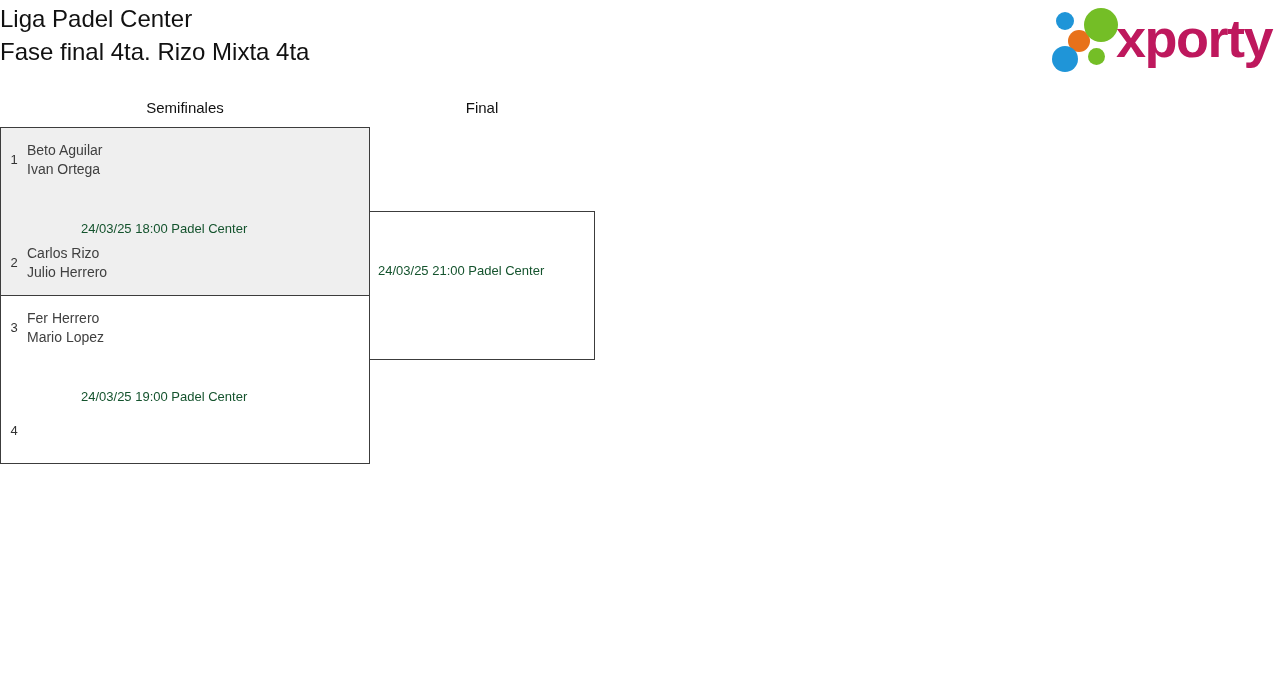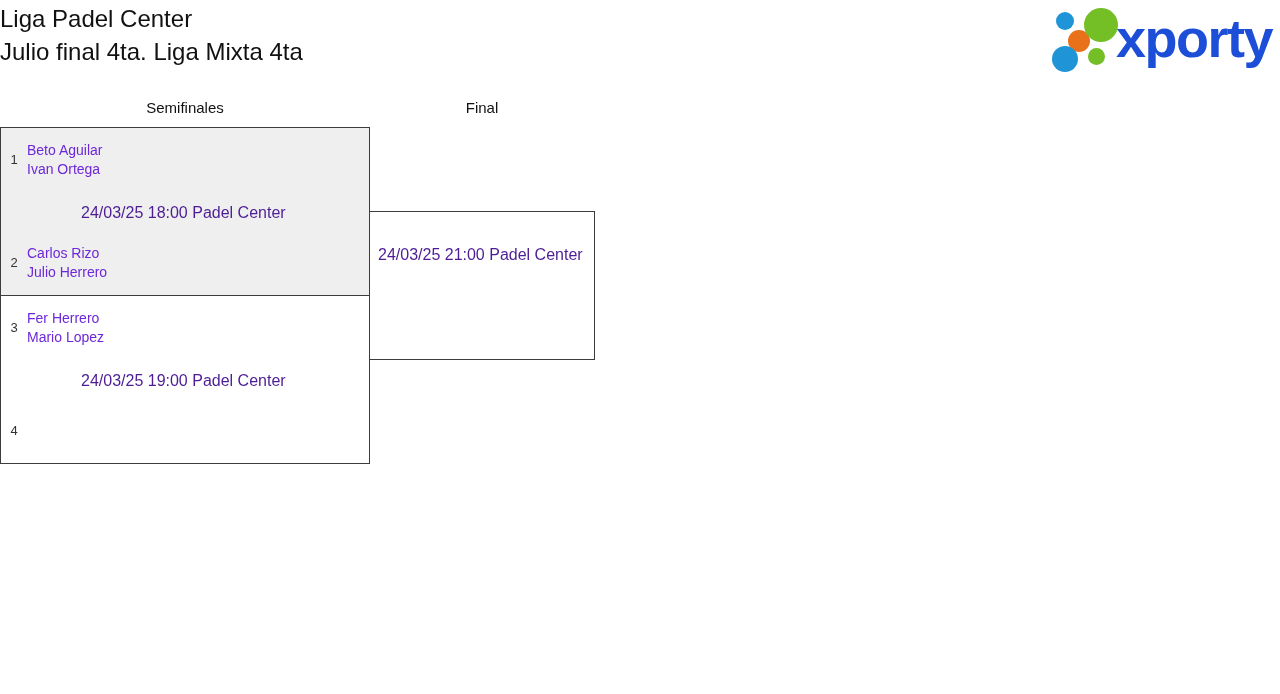--- a/index.html
+++ b/index.html
@@ -108,55 +108,56 @@
     width: 26px;
     text-align: center;
     font-size: 13px;
     line-height: 16px;
     color: #333333;
     flex: 0 0 26px;
   }
   .players {
     font-size: 14px;
     line-height: 19px;
-    color: #6d28d9;
+    color: #404040;
     white-space: nowrap;
   }
   .players .p { display: block; }
 
   .match-info {
     position: absolute;
-    font-size: 16px;
+    font-size: 13px;
     line-height: 19px;
-    color: #4c1d95;
-    white-space: nowrap;
+    color: #14532d;
+    white-space: nowrap;
+    margin-top: 16px;
   }
   #info-sf1   { left: 80px; top: 75px; }
   #info-sf2   { left: 80px; top: 75px; text-align: center; }
   #info-final { left: 8px;  top: 33px; }
 </style>
 </head>
 <body>
 
 <div id="header">
 
   <div id="title-block">
     <span class="line">Liga Padel Center</span>
-    <span class="line">Julio final 4ta. Liga Mixta 4ta</span>
+    <span class="line">Fase final 4ta. Rizo Mixta 4ta</span>
   </div>
 
   <div id="logo">
     <div id="logo-dots">
       <span class="dot" id="dot-blue-small" style="background: rgb(31, 149, 216);"></span>
       <span class="dot" id="dot-orange" style="background: rgb(232, 113, 26);"></span>
       <span class="dot" id="dot-blue-large" style="background: rgb(31, 149, 216);"></span>
       <span class="dot" id="dot-green-large" style="background: rgb(116, 190, 38);"></span>
       <span class="dot" id="dot-green-small" style="background: rgb(116, 190, 38);"></span>
     </div>
-    <div id="logo-wordmark" style="color: #1d4ed8;">xporty</div>
+    <div id="logo-wordmark" style="color: #be185d;">xporty</div>
   </div>
 
 </div>
 
 <div id="bracket">
 
   <div class="round-header" id="header-semifinales">Semifinales</div>
 
   <div class="round-header" id="header-final">Final</div>
 

